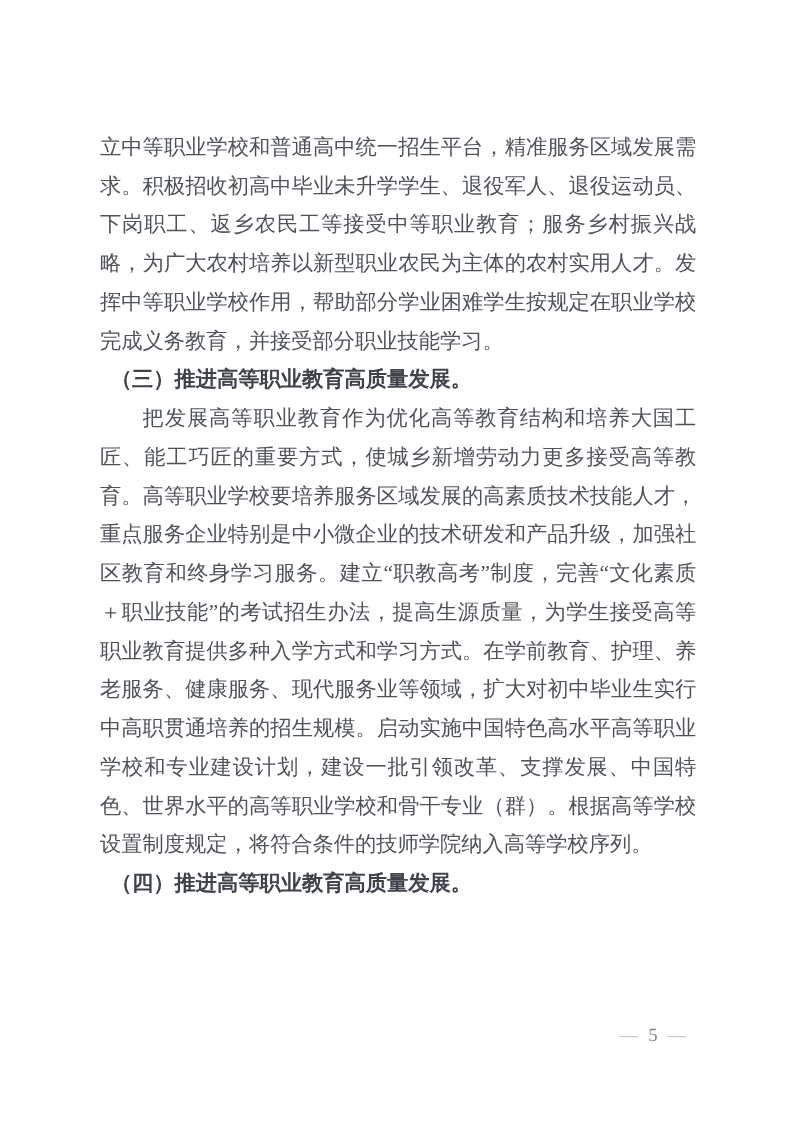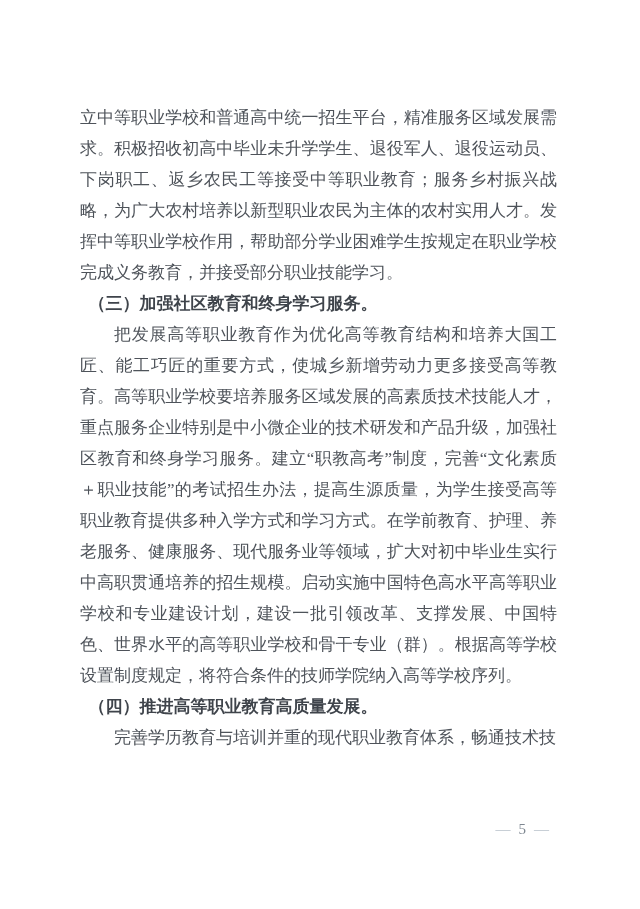--- a/index.html
+++ b/index.html
@@ -66,23 +66,22 @@
   }
 </style>
 </head>
 <body>
 
 <div class="page">
 
   <div class="doc-body" id="doc-body">
 
   <p class="para-opening">立中等职业学校和普通高中统一招生平台，精准服务区域发展需求。积极招收初高中毕业未升学学生、退役军人、退役运动员、下岗职工、返乡农民工等接受中等职业教育；服务乡村振兴战略，为广大农村培养以新型职业农民为主体的农村实用人才。发挥中等职业学校作用，帮助部分学业困难学生按规定在职业学校完成义务教育，并接受部分职业技能学习。</p>
-      <p class="para-heading">（三）加强社区教育和终身学习服务。</p>
+      <p class="para-heading">（三）推进高等职业教育高质量发展。</p>
       <p class="para-body">把发展高等职业教育作为优化高等教育结构和培养大国工匠、能工巧匠的重要方式，使城乡新增劳动力更多接受高等教育。高等职业学校要培养服务区域发展的高素质技术技能人才，重点服务企业特别是中小微企业的技术研发和产品升级，加强社区教育和终身学习服务。建立“职教高考”制度，完善“文化素质＋职业技能”的考试招生办法，提高生源质量，为学生接受高等职业教育提供多种入学方式和学习方式。在学前教育、护理、养老服务、健康服务、现代服务业等领域，扩大对初中毕业生实行中高职贯通培养的招生规模。启动实施中国特色高水平高等职业学校和专业建设计划，建设一批引领改革、支撑发展、中国特色、世界水平的高等职业学校和骨干专业（群）。根据高等学校设置制度规定，将符合条件的技师学院纳入高等学校序列。</p>
       <p class="para-heading">（四）推进高等职业教育高质量发展。</p>
-      <p class="para-body">完善学历教育与培训并重的现代职业教育体系，畅通技术技</p>
     </div>
 
   <div class="page-footer">
     <span class="dash">—</span><span class="num">5</span><span class="dash">—</span>
   </div>
 
 </div>
 
 </body></html>

